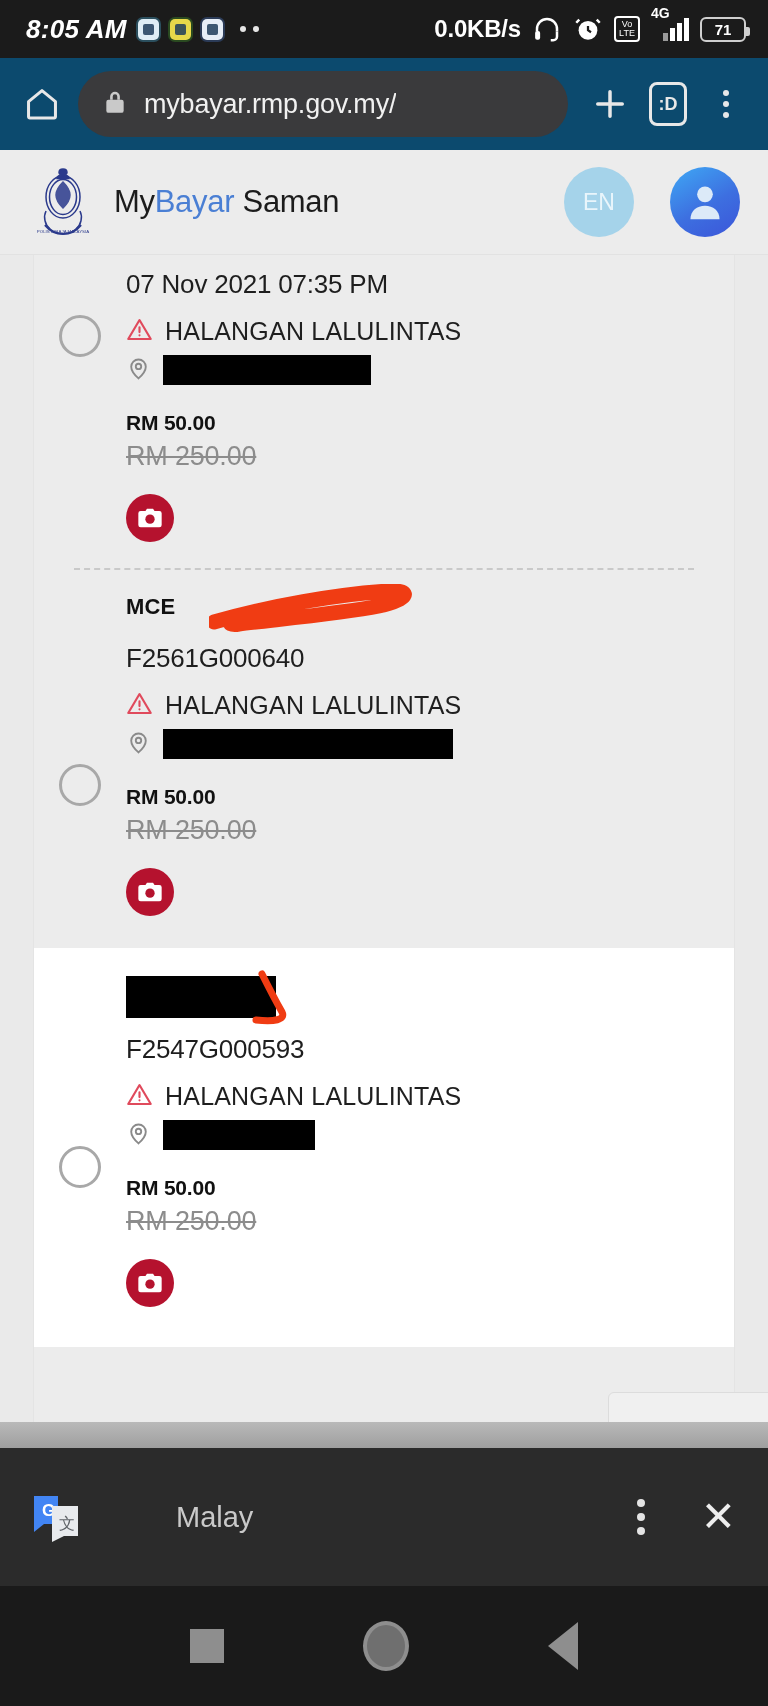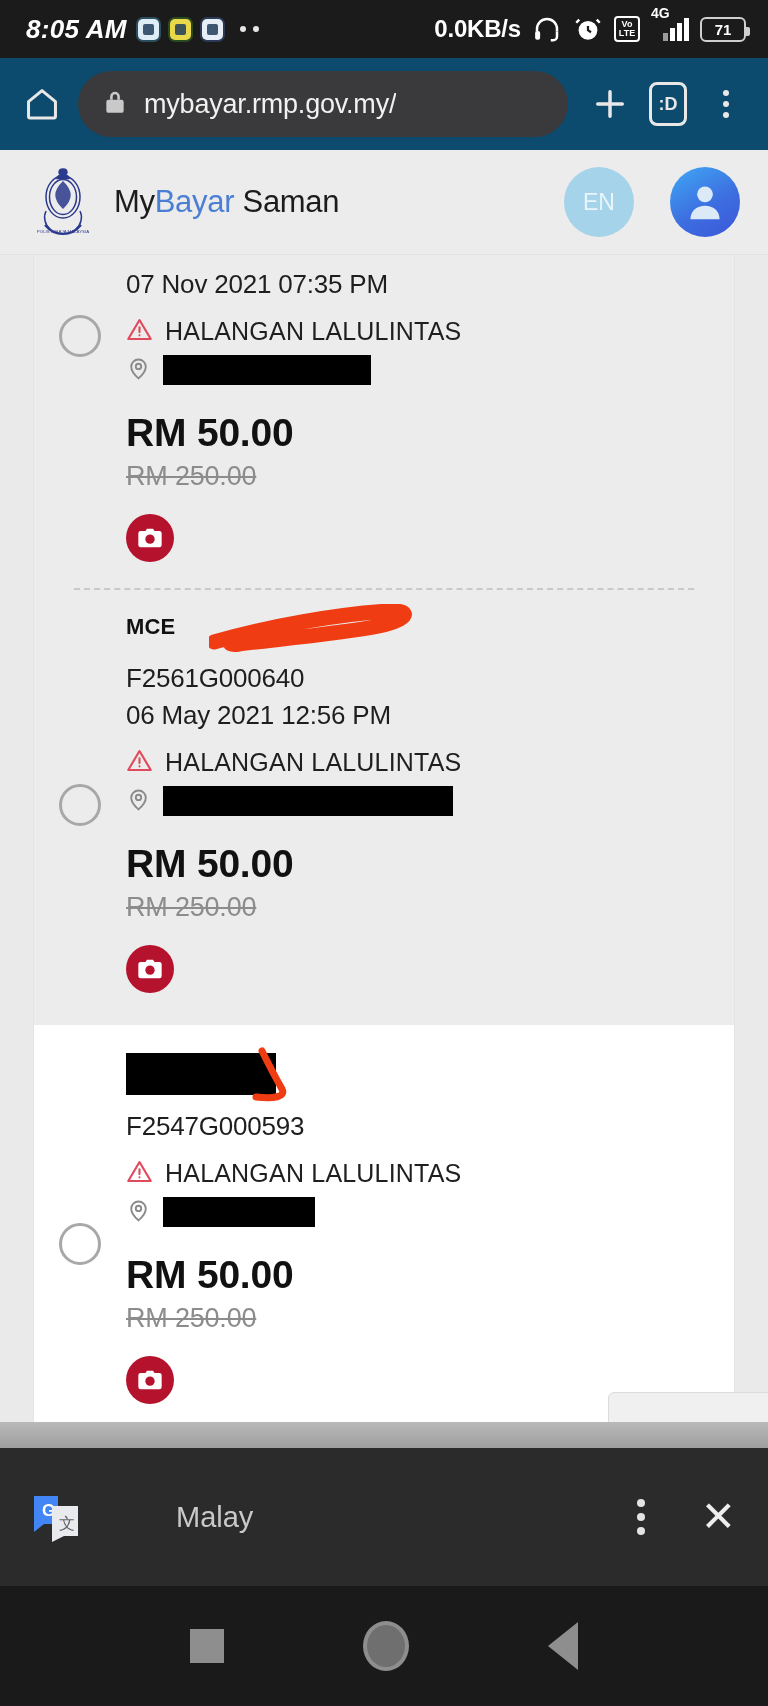--- a/index.html
+++ b/index.html
@@ -31,21 +31,21 @@
     background:rgba(30,60,90,.85);
   }
   .sb-dots{ display:flex; gap:7px; margin-left:6px; }
   .sb-dots i{ width:6px;height:6px;border-radius:50%;background:#e6e6e6;display:block; }
 
   .sb-right{ display:flex; align-items:center; gap:11px; }
   .sb-speed{ font-size:24px; font-weight:700; letter-spacing:-.2px; }
   .sb-icon{ display:flex; align-items:center; }
   .volte{
     border:2px solid #fff; border-radius:4px; font-size:9px; line-height:9px;
-    font-weight:700; text-align:center; padding:2px 2px; width:26px;
+    font-weight:400; text-align:center; padding:2px 2px; width:26px;
   }
   .sig{ display:flex; align-items:flex-end; gap:2px; position:relative; padding-left:12px;}
   .sig b{ position:absolute; left:0; top:-13px; font-size:14px; font-weight:600;}
   .sig span{ width:5px; background:#fff; display:block; }
   .sig span:nth-child(2){height:8px; background:#9a9a9a;}
   .sig span:nth-child(3){height:13px;}
   .sig span:nth-child(4){height:18px;}
   .sig span:nth-child(5){height:23px;}
   .batt{
     width:46px;height:25px;border:2.5px solid #cfcfcf;border-radius:6px;
@@ -115,21 +115,21 @@
   }
   .body-col{ flex:1; padding-right:20px; }
 
   .plate{ font-size:22px; font-weight:700; color:#111; letter-spacing:.2px; }
   .ticket{ font-size:26px; color:#1e1e1e; margin-top:23px; letter-spacing:-.2px;}
   .datetime{ font-size:26px; color:#1e1e1e; margin-top:6px; letter-spacing:-.2px;}
   .offence{ display:flex; align-items:center; gap:12px; margin-top:16px; }
   .offence-text{ font-size:25px; color:#1f1f1f; letter-spacing:.2px; }
   .loc{ display:flex; align-items:center; gap:12px; margin-top:8px; }
   .redact{ background:#000; height:30px; display:block; }
-  .price{ font-size:39px; font-weight:700; color:#111; margin-top:26px; letter-spacing:-.2px;}
+  .price{ font-size:21px; font-weight:700; color:#111; margin-top:26px; letter-spacing:-.2px;}
   .oldprice{
     font-size:27px; color:#8c8c8c; text-decoration:line-through;
     margin-top:6px; letter-spacing:-.2px;
   }
   .camera{
     width:48px;height:48px;border-radius:50%;background:#b5122e;
     display:flex;align-items:center;justify-content:center;margin-top:22px;
   }
   .divider{
     border-top:2px dashed #c9c9c9; margin:26px 40px 0 40px; height:0;
@@ -327,21 +327,20 @@
     </div>
 
     <div class="summons" style="padding-top:24px; position:relative;">
       <div class="row">
         <div class="radio-col">
             <span class="radio" style="top:170px;left:25px;"></span>
           </div>
         <div class="body-col">
           <div class="plate">MCE</div>
           <div class="ticket">F2561G000640</div>
-          <div class="datetime">06 May 2021 12:56 PM</div>
           <div class="offence">
             <span>
               <svg width="27" height="27" viewBox="0 0 24 24" fill="none" stroke="#e04a5c" stroke-width="1.9" stroke-linejoin="round">
                 <path d="M12 3.6L22 20.4H2z"></path>
                   <path d="M12 10v4.3M12 17.1v.1" stroke-linecap="round"></path>
               </svg>
             </span>
             <span class="offence-text">HALANGAN LALULINTAS</span>
           </div>
           <div class="loc">

